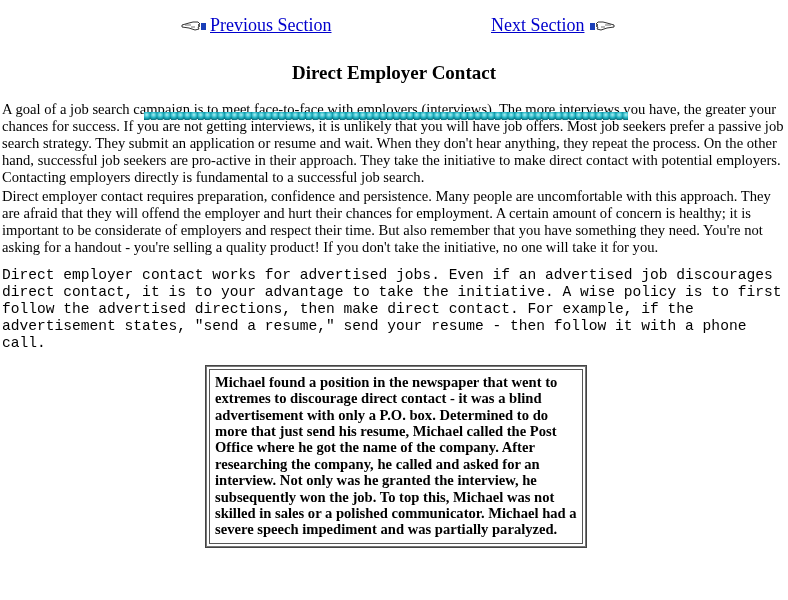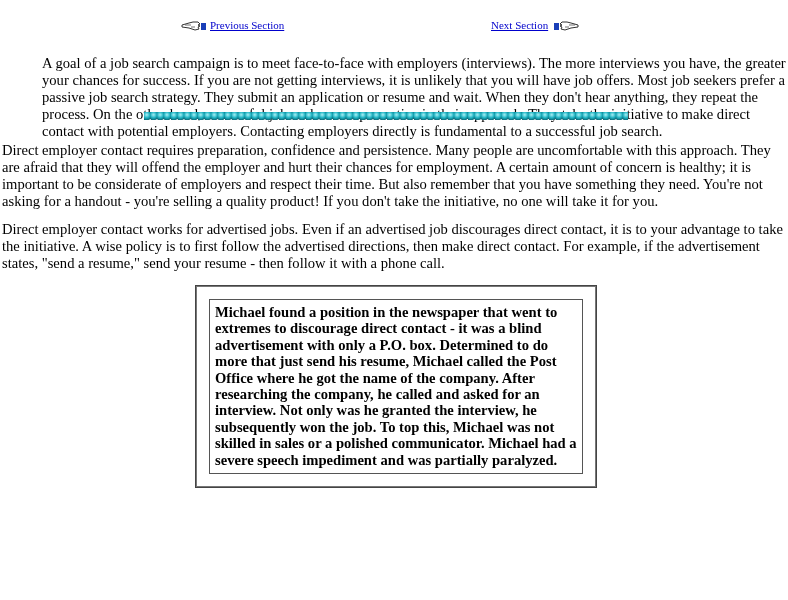--- a/index.html
+++ b/index.html
@@ -46,21 +46,21 @@
       line-height: 24px;
     }
     .nav {
       position: relative;
       height: 24px;
       margin-top: 12px;
     }
     .nav a {
       color: #0000cc;
       text-decoration: underline;
-      font-size: 11px;
+      font-size: 18px;
     }
     .nav .prev {
       position: absolute;
       left: 180px;
       top: 5px;
       display: flex;
       align-items: center;
     }
     .nav .toc {
       position: absolute;
@@ -109,31 +109,31 @@
       font-size: 19px;
       margin-top: 17px;
       height: 24px;
       line-height: 24px;
     }
     p {
       margin: 0;
       padding: 0 0 0 1px;
       text-align: left;
     }
-    p.p1 { margin-top: 11px; margin-left: 40px; }
+    p.p1 { margin-top: 11px; }
     p.p2 { margin-top: 2px; }
-    p.p3 { margin-top: 11px; }
+    p.p3 { margin-top: 11px; font-family: Liberation Mono, monospace; }
     .boxwrap {
       display: flex;
       justify-content: center;
       margin-top: 14px;
     }
     .box {
       border: 1px solid #777;
-      padding: 12px;
+      padding: 2px;
       outline: 1px solid #444;
       outline-offset: 0;
       width: 374px;
       box-shadow: 1px 1px 0 #333;
       margin-left: 4px;
     }
     .box-inner {
       border: 1px solid #555;
       padding: 4px 5px 5px 5px;
       font-weight: bold;
@@ -170,20 +170,21 @@
           <path d="M22 5 L16 5 M16 7 L12 7" stroke="#333" stroke-width="0.7"></path>
         </svg>
       </span>
     </div>
   </div>
 
   <div class="divider"></div>
 
   <div style="height:8px"></div>
 
+  <h2 class="section-title">Direct Employer Contact</h2>
 
   <p class="p1">A goal of a job search campaign is to meet face-to-face with employers (interviews). The more interviews you have, the greater your chances for success. If you are not getting interviews, it is unlikely that you will have job offers. Most job seekers prefer a passive job search strategy. They submit an application or resume and wait. When they don't hear anything, they repeat the process. On the other hand, successful job seekers are pro-active in their approach. They take the initiative to make direct contact with potential employers. Contacting employers directly is fundamental to a successful job search.</p>
   <p class="p2">Direct employer contact requires preparation, confidence and persistence. Many people are uncomfortable with this approach. They are afraid that they will offend the employer and hurt their chances for employment. A certain amount of concern is healthy; it is important to be considerate of employers and respect their time. But also remember that you have something they need. You're not asking for a handout - you're selling a quality product! If you don't take the initiative, no one will take it for you.</p>
   <p class="p3">Direct employer contact works for advertised jobs. Even if an advertised job discourages direct contact, it is to your advantage to take the initiative. A wise policy is to first follow the advertised directions, then make direct contact. For example, if the advertisement states, "send a resume," send your resume - then follow it with a phone call.</p>
 
   <div class="boxwrap">
     <div class="box">
       <div class="box-inner">Michael found a position in the newspaper that went to extremes to discourage direct contact - it was a blind advertisement with only a P.O. box. Determined to do more that just send his resume, Michael called the Post Office where he got the name of the company. After researching the company, he called and asked for an interview. Not only was he granted the interview, he subsequently won the job. To top this, Michael was not skilled in sales or a polished communicator. Michael had a severe speech impediment and was partially paralyzed.</div>
     </div>
   </div>

